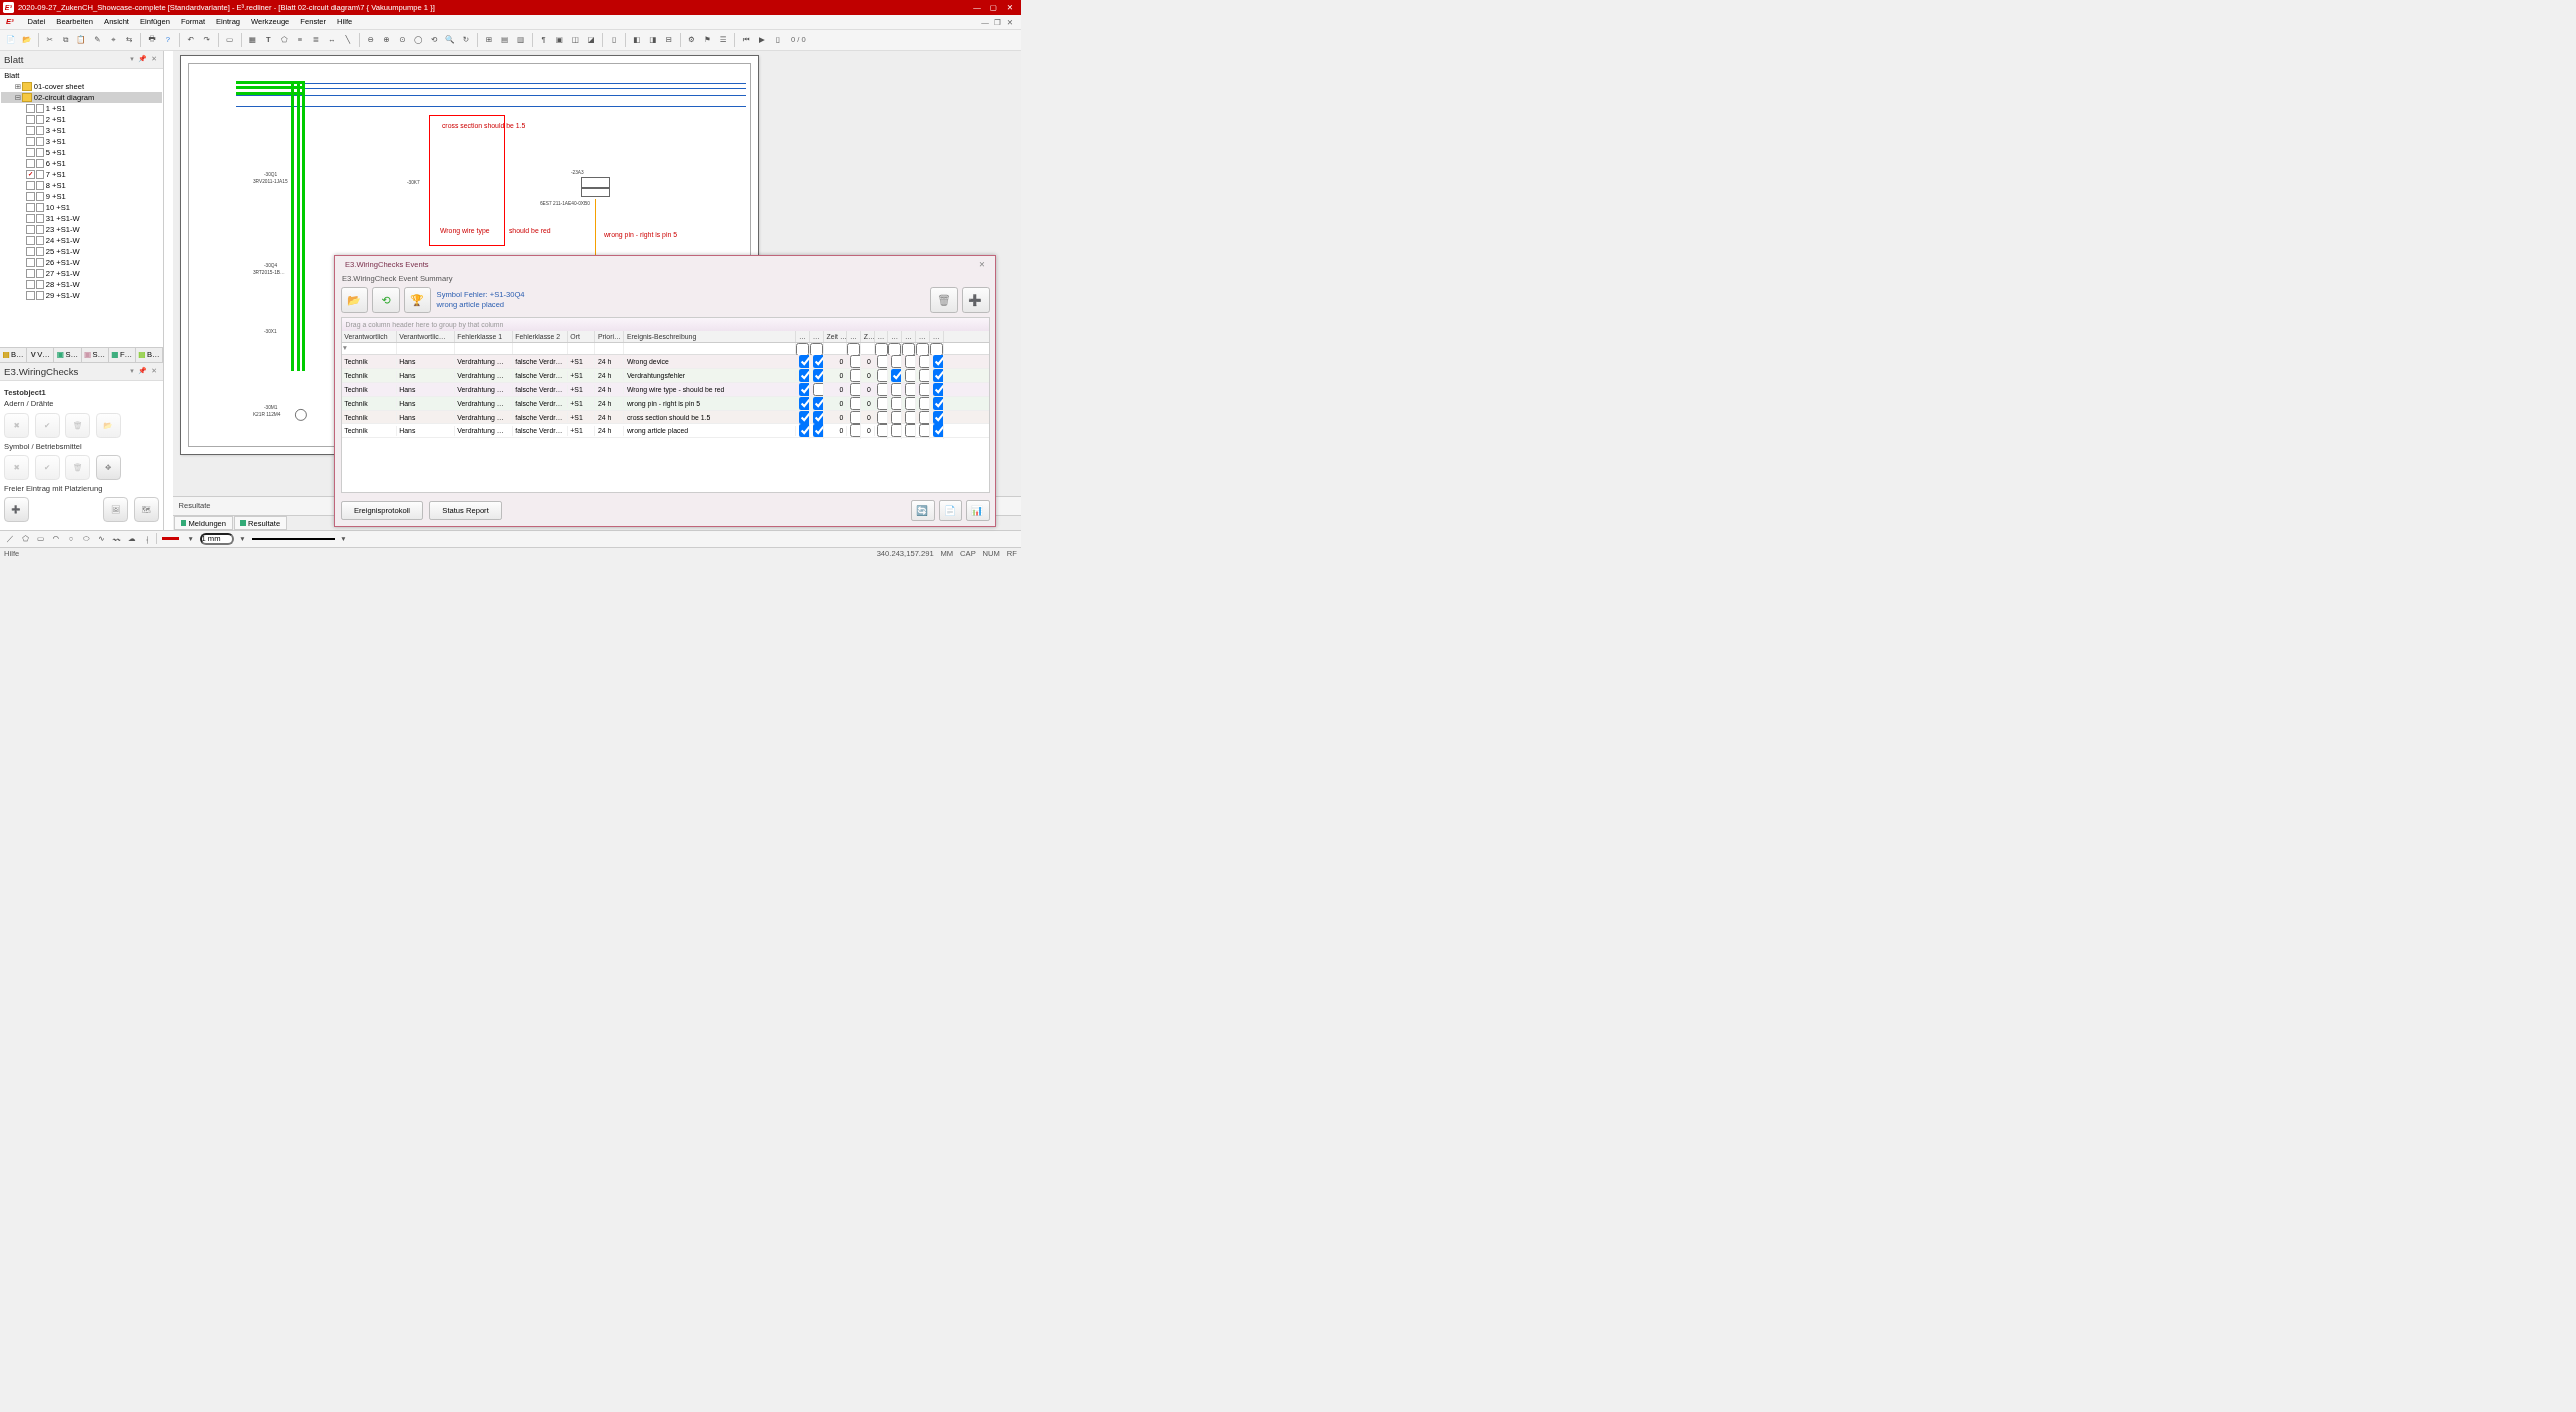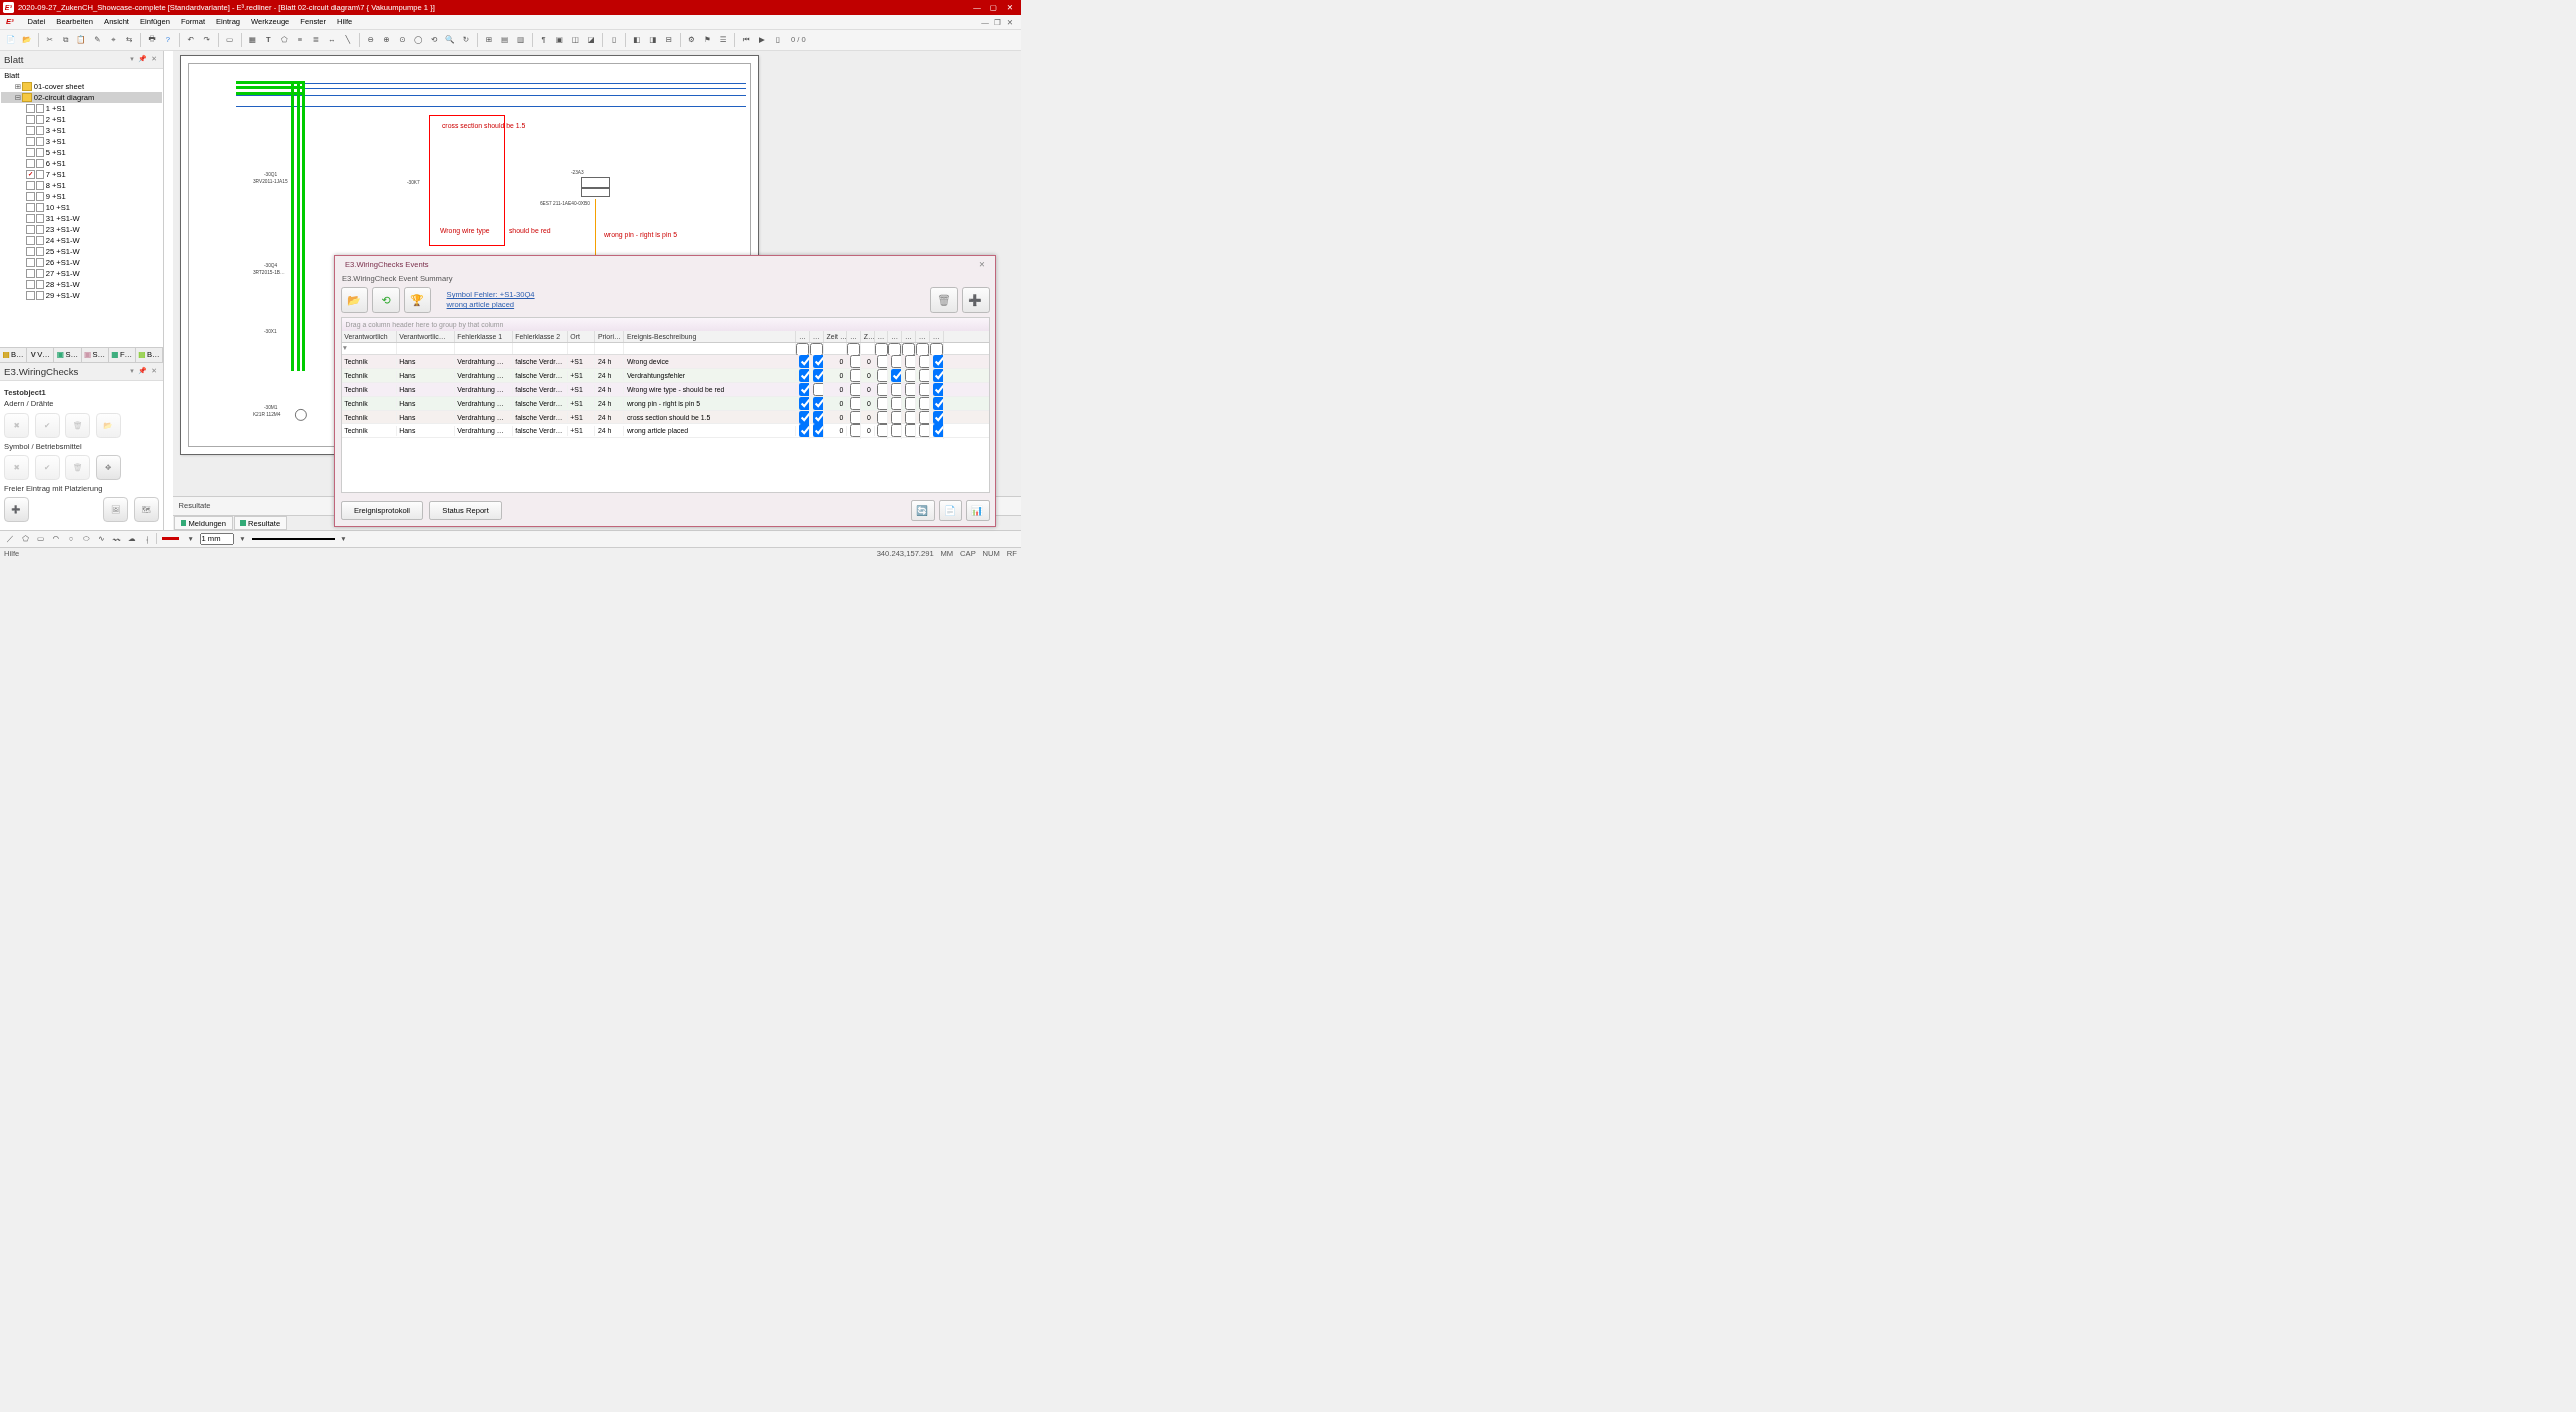--- a/index.html
+++ b/index.html
@@ -62,21 +62,21 @@
 .drawbar select, .drawbar input { height:12.4px; font-size:7.6px; }
 .statusbar { height:12.4px; background:#f0f0f0; border-top:0.7px solid #ccc; display:flex; align-items:center; padding:0 4.1px; font-size:6.9px; color:#555;}
 .statusbar .sr { margin-left:auto; display:flex; gap:6.9px; }
 
 .events { position:absolute; left:334px; top:255px; width:662px; height:272px; background:#f3edf0; border:0.7px solid #c0657a; box-shadow:0 0 4.1px rgba(0,0,0,.3); display:flex; flex-direction:column; }
 .events .ehdr { height:16.5px; display:flex; align-items:center; padding:0 10px; color:#7a2e4a; font-size:9.7px; }
 .events .ehdr .x { margin-left:auto; color:#888; cursor:pointer; }
 .events .esub { padding:1.4px 6.9px; color:#555; font-size:7.6px; }
 .events .etool { display:flex; align-items:center; gap:4.1px; padding:2.8px 5.5px; }
 .events .etool .eb { width:27.6px; height:26px; border:0.7px solid #bbb; border-radius:2.8px; background:linear-gradient(#fcfcfc,#e8e8e8); display:inline-flex; align-items:center; justify-content:center; cursor:pointer; color:#888; font-size:11px;}
-.events .etool .einfo { margin-left:11px; color:#2a5db0; font-size:7.6px; line-height:1.3;text-decoration:underline; }
+.events .etool .einfo { margin-left:1px; color:#2a5db0; font-size:7.6px; line-height:1.3; }
 .events .grid { flex:1; margin:1.4px 5.5px; background:#fff; border:0.7px solid #ccc; display:flex; flex-direction:column; overflow:hidden;}
 .events .ghint { padding:2.8px 4.1px; color:#999; font-size:6.9px; background:linear-gradient(#faf5fa,#efe4ef); }
 .events .ghead { display:flex; background:#f2f2f2; border-bottom:0.7px solid #ccc; }
 .events .ghead .gc { padding:2.1px 2.8px; border-right:0.7px solid #ddd; font-size:6.9px; color:#333; overflow:hidden; white-space:nowrap; }
 .events .gfilter { display:flex; border-bottom:0.7px solid #ddd; height:12.4px; }
 .events .gfilter .gc { border-right:0.7px solid #eee; }
 .events .grow { display:flex; border-bottom:0.7px solid #eee; height:13.8px; align-items:center; }
 .events .grow .gc { padding:1.4px 2.8px; border-right:0.7px solid #f0f0f0; font-size:6.9px; overflow:hidden; white-space:nowrap; }
 .events .grow:nth-child(odd){ background:#fafafa; }
 .events .grow.r0{ background:#f5eef0; }
@@ -418,21 +418,21 @@
     <span class="db">◠</span>
     <span class="db">○</span>
     <span class="db">⬭</span>
     <span class="db">∿</span>
     <span class="db">〰</span>
     <span class="db">☁</span>
     <span class="db">⸡</span>
     <span class="sep" style="width:0.7px;height:11px;background:#ccc"></span>
     <span style="width:16.5px;height:2.8px;background:#c00;margin:0 2.8px"></span>
     <span class="db">▾</span>
-    <input type="text" style="width: 34px;" value="1 mm">
+    <input type="text" style="width: 34px; border-radius: 6px;" value="1 mm">
     <span class="db">▾</span>
     <span style="width:83px;height:1.4px;background:#000"></span>
     <span class="db">▾</span>
   </div>
 
   <div class="statusbar">
     <span>Hilfe</span>
     <span class="sr">
       <span>340.243,157.291</span>
       <span>MM</span>

